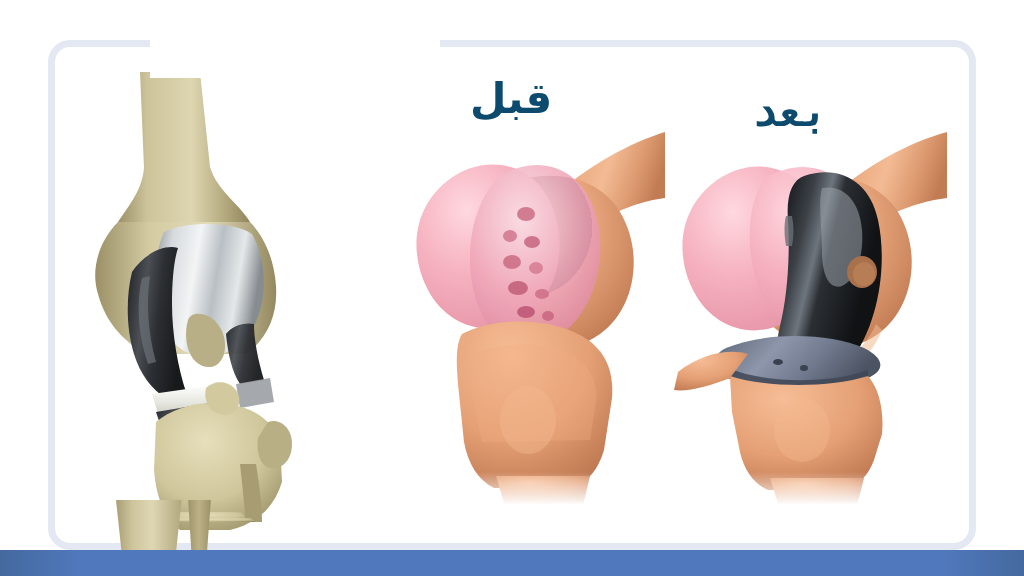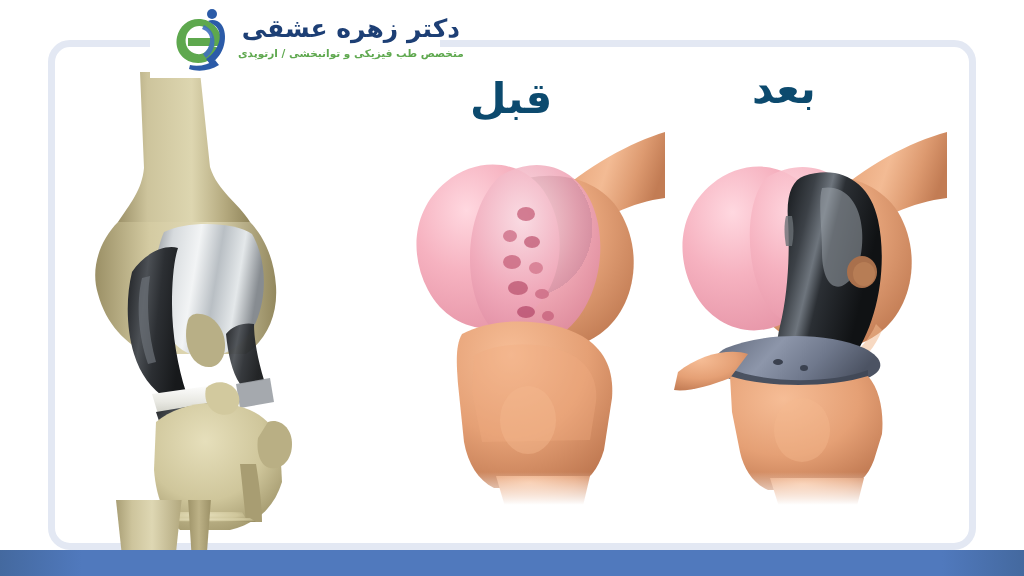--- a/index.html
+++ b/index.html
@@ -110,21 +110,21 @@
     position: absolute;
     font-size: 42px;
     font-weight: bold;
     color: #0c4a6e;
     direction: rtl;
     line-height: 1;
     z-index: 4;
     white-space: nowrap;
   }
   .label-before { left: 470px; top: 78px; }
-  .label-after  { left: 752px; top: 68px; }
+  .label-after  { left: 752px; top: 94px; font-family: Liberation Mono, monospace; }
 
   
   .illus { position: absolute; }
 
   
   #illus-left { left: 60px; top: 72px; width: 240px; height: 450px; }
 
   
   #illus-before { left: 400px; top: 120px; width: 265px; height: 390px; }
   #illus-after  { left: 672px; top: 120px; width: 275px; height: 390px; }
@@ -402,46 +402,18 @@
                C38,266 16,272 2,270 Z" fill="url(#tibiaG2)"></path>
     </svg>
     <div style="position:absolute;left:0;top:352px;width:275px;height:42px;
                 background:linear-gradient(180deg,rgba(255,255,255,0) 0%,#ffffff 78%);"></div>
   </div>
 
   <div class="stage-label label-before">قبل</div>
   <div class="stage-label label-after">بعد</div>
 
   <div class="header-mask"></div>
-  <div class="brand">
-    <div class="brand-logo">
-      <svg width="66" height="66" viewBox="0 0 66 66">
-
-        <path d="M40,16 C26,10 12,18 9,32 C6,46 16,58 30,58
-                 C40,58 48,52 51,43 L42,40 C40,46 35,50 29,49
-                 C21,48 16,40 18,32 C20,24 28,19 36,22
-                 C41,24 44,28 44,33 L20,33 L20,41 L53,41
-                 C55,31 50,21 40,16 Z" fill="#5ea84e"></path>
-
-        <circle cx="44" cy="9" r="5" fill="#2b5ba8"></circle>
-
-        <path d="M40,16 C44,14 50,15 53,19 C57,24 58,32 56,40
-                 C54,48 49,55 42,59 L38,54 C44,50 49,44 51,37
-                 C53,30 51,23 46,20 Z" fill="#2b5ba8"></path>
-
-        <path d="M22,60 C30,62 40,60 47,55 L51,60
-                 C42,66 30,67 21,64 Z" fill="#2b5ba8"></path>
-
-        <path d="M36,20 C44,24 48,32 46,41 C45,46 42,50 38,53
-                 L35,49 C39,46 41,42 42,37 C43,31 40,26 34,24 Z" fill="#3f6fbe" opacity="0.9"></path>
-      </svg>
-    </div>
-    <div class="brand-text">
-      <div class="brand-title">دکتر زهره عشقی</div>
-      <div class="brand-sub">متخصص طب فیزیکی و توانبخشی / ارتوپدی</div>
-    </div>
-  </div>
 
   <div class="bottom-bar">
     <div class="bottom-bar-shade"></div>
   </div>
 
 </div>
 
 </body></html>

